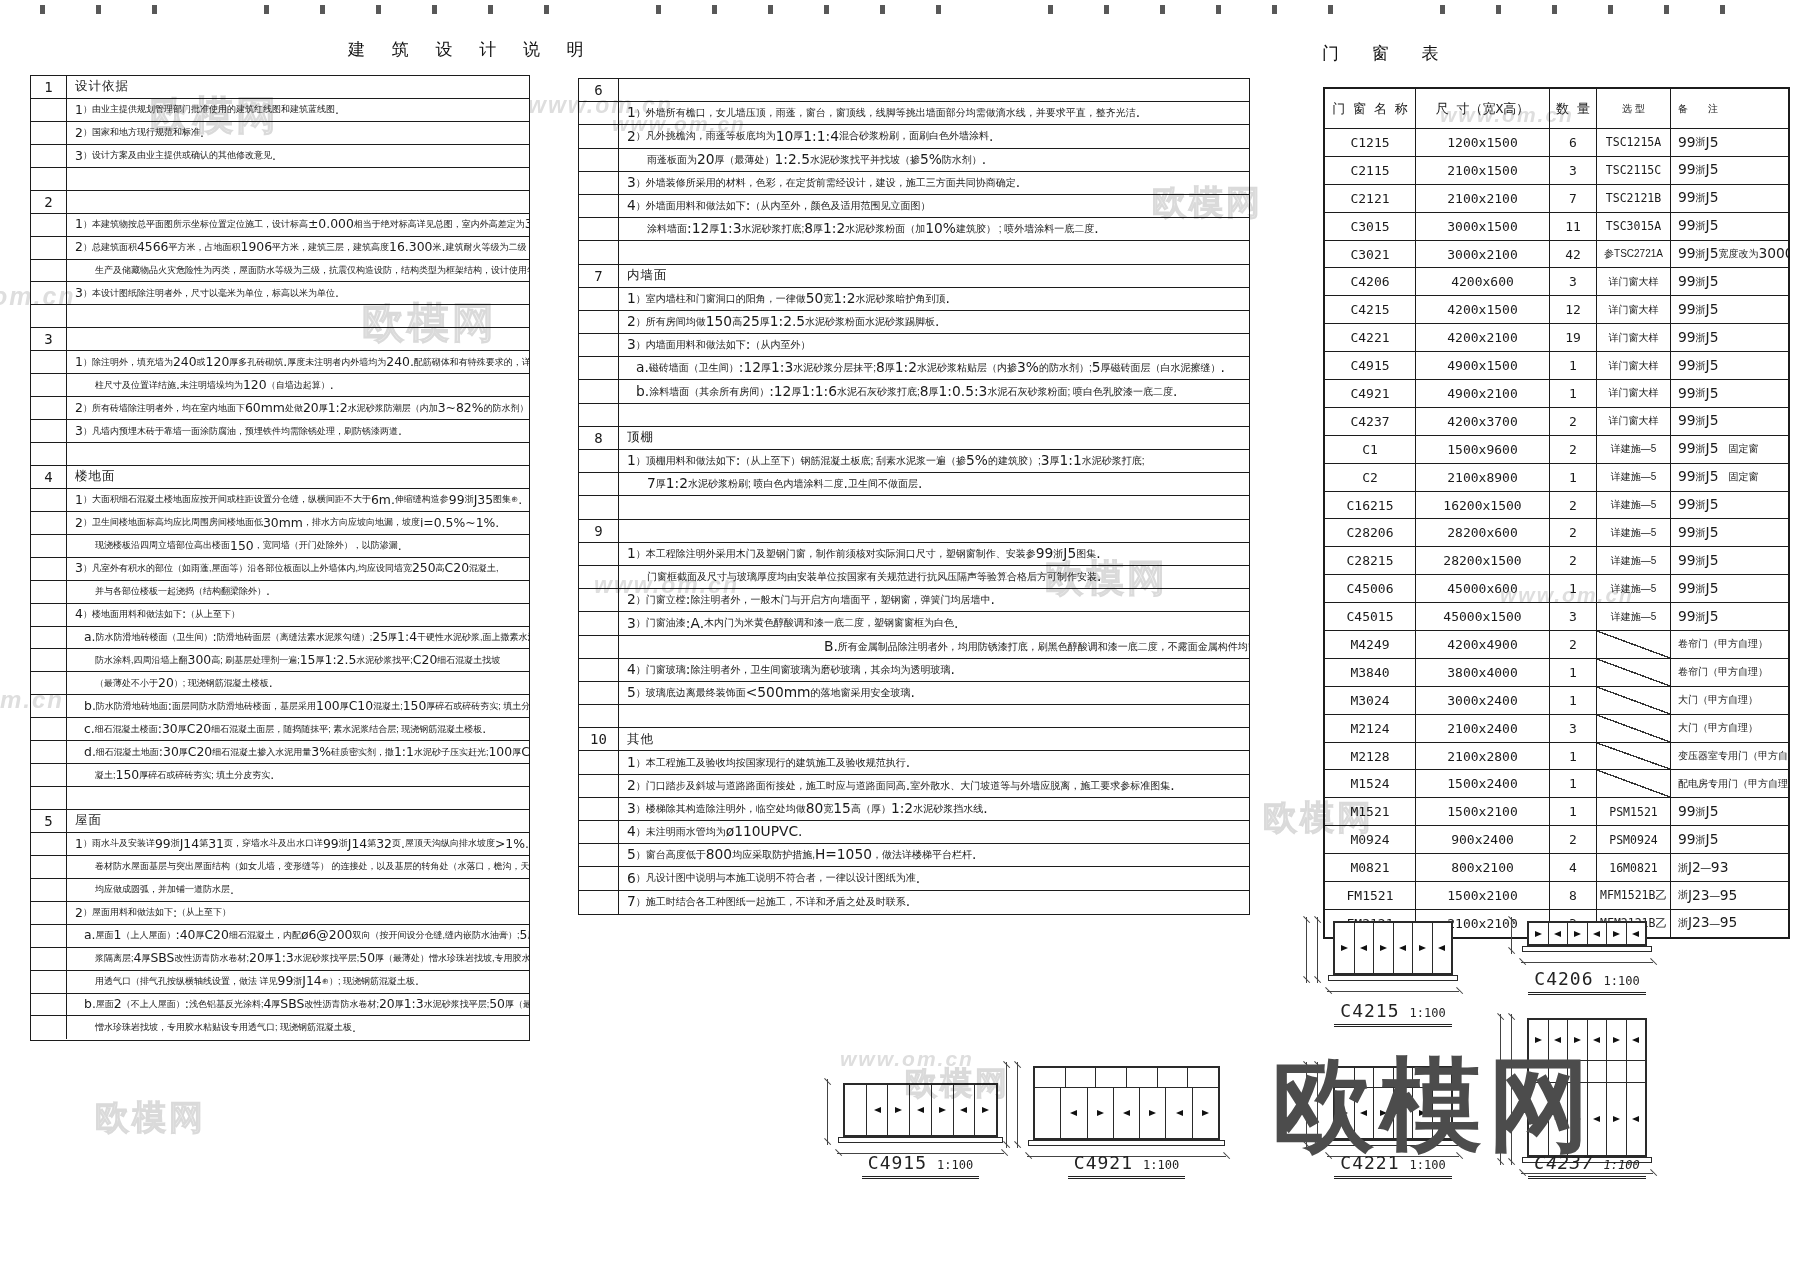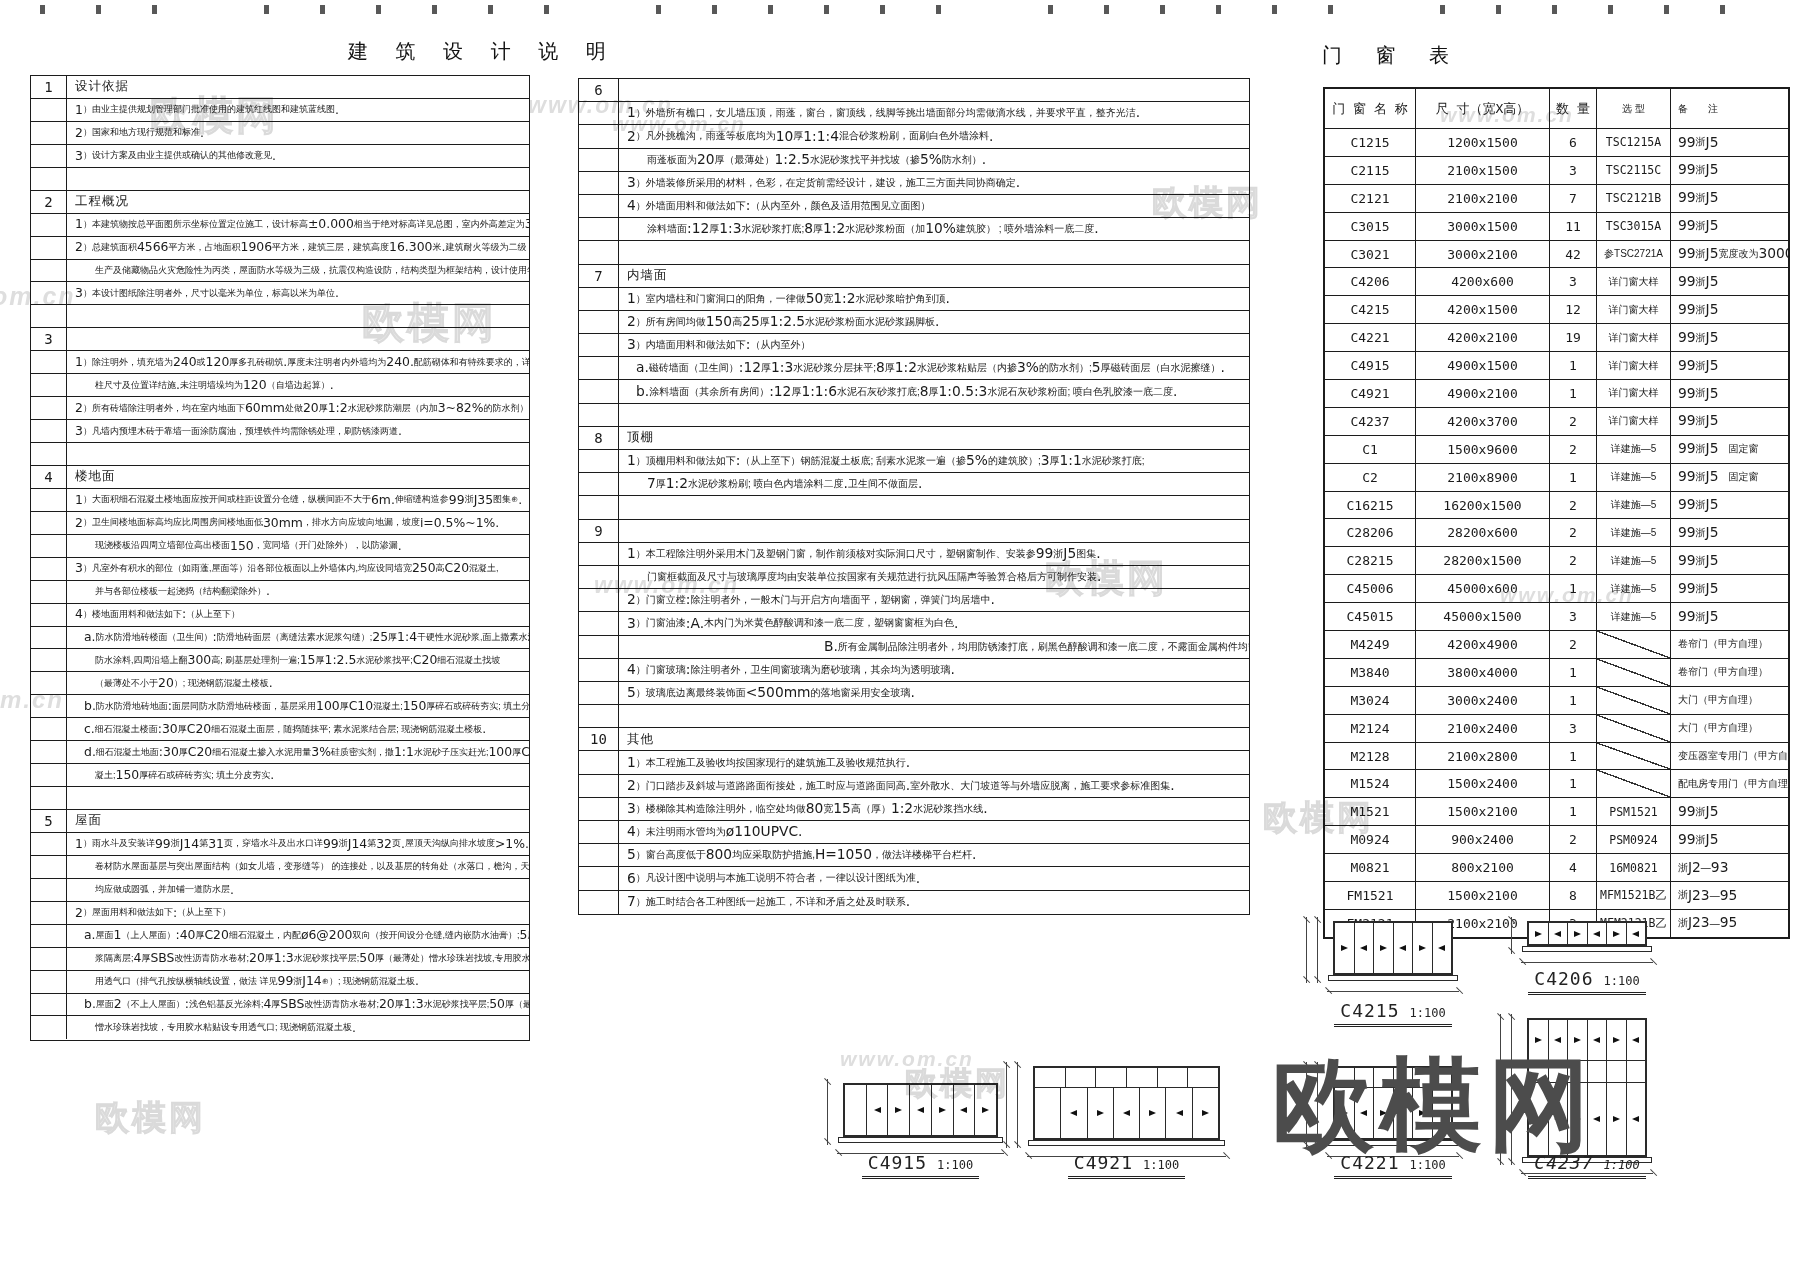--- a/index.html
+++ b/index.html
@@ -1,19 +1,19 @@
 <!DOCTYPE html>
 <html><head>
 <meta charset="utf-8">
 <style>
   html,body{margin:0;padding:0;background:#ffffff;}
   #sheet{position:relative;width:1800px;height:1274px;background:#fff;overflow:hidden;
          font-family:"Liberation Sans",sans-serif;color:#1a1a1a;}
   
-  .big-title{position:absolute;font-size:20px;letter-spacing:11px;font-weight:500;color:#111;}
+  .big-title{position:absolute;font-size:17px;letter-spacing:11px;font-weight:500;color:#111;}
   
   .notes{position:absolute;border:1.5px solid #1c1c1c;background:#fff;display:flex;flex-direction:column;box-sizing:border-box;}
   .nrow{display:flex;border-bottom:1px solid #1c1c1c;box-sizing:border-box;flex:0 0 auto;}
   .nrow:last-child{border-bottom:none;}
   .ncol{border-right:1px solid #1c1c1c;display:flex;align-items:center;justify-content:center;
         font-size:14px;box-sizing:border-box;flex:0 0 auto;font-family:"DejaVu Sans Mono",monospace;}
   .tcol{flex:1;display:flex;align-items:center;overflow:hidden;white-space:nowrap;box-sizing:border-box;}
   .left-table .nrow{height:22.95px;}
   .mid-table  .nrow{height:23.19px;}
   .left-table .ncol{width:36px;}
@@ -87,21 +87,20 @@
       <div class="nrow">
         <div class="ncol"></div>
         <div class="tcol p0"><span class="lt">3</span>）设计方案及由业主提供或确认的其他修改意见<span class="lt">.</span></div>
       </div>
       <div class="nrow">
         <div class="ncol"></div>
         <div class="tcol p0"></div>
       </div>
       <div class="nrow hdr">
         <div class="ncol">2</div>
-        <div class="tcol p0">工程概况</div>
       </div>
       <div class="nrow">
         <div class="ncol"></div>
         <div class="tcol p0"><span class="lt">1</span>）本建筑物按总平面图所示坐标位置定位施工，设计标高<span class="lt">±0.000</span>相当于绝对标高详见总图，室内外高差定为<span class="lt">300mm.</span></div>
       </div>
       <div class="nrow">
         <div class="ncol"></div>
         <div class="tcol p0"><span class="lt">2</span>）总建筑面积 <span class="lt">4566</span> 平方米，占地面积<span class="lt">1906</span> 平方米，建筑三层，建筑高度<span class="lt">16.300</span>米<span class="lt">.</span> 建筑耐火等级为二级，</div>
       </div>
       <div class="nrow">

